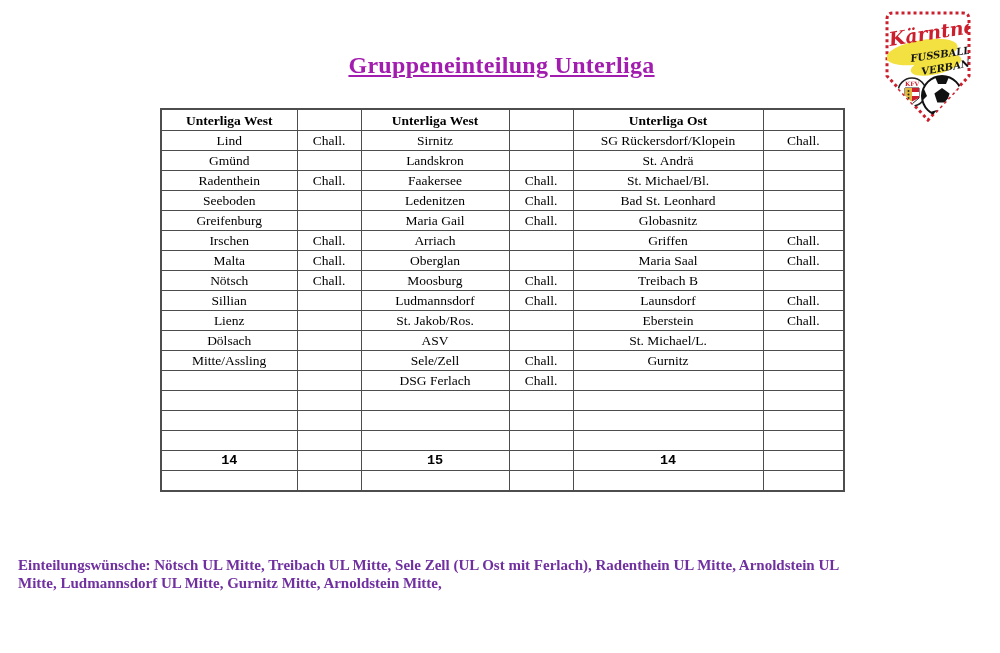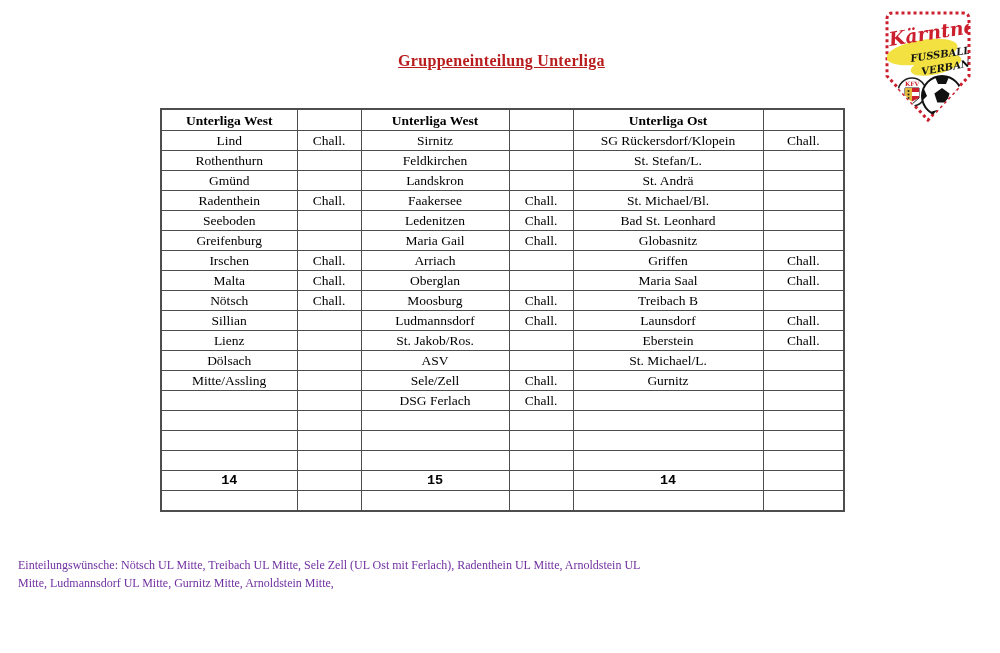--- a/index.html
+++ b/index.html
@@ -11,23 +11,23 @@
     font-family: "Liberation Serif", "DejaVu Serif", serif;
     overflow: hidden;
   }
   .title {
     position: absolute;
     top: 52px;
     left: 160px;
     width: 683px;
     margin: 0;
     text-align: center;
-    font-size: 16px;
+    font-size: 24px;
     font-weight: bold;
-    color: #b91c1c;
+    color: #a21caf;
     text-decoration: underline;
     letter-spacing: 0.3px;
   }
   .group-table {
     position: absolute;
     top: 108px;
     left: 160px;
     width: 683px;
     border-collapse: collapse;
     table-layout: fixed;
@@ -46,22 +46,22 @@
     overflow: hidden;
   }
   .group-table th { font-weight: bold; height: 20px; font-family: Liberation Serif, serif; }
   .group-table tr.totals td { font-weight: bold; font-family: Liberation Mono, monospace; }
   .note {
     position: absolute;
     top: 556px;
     left: 18px;
     width: 975px;
     margin: 0;
-    font-size: 12px;
-    font-weight: normal;
+    font-size: 15px;
+    font-weight: bold;
     color: #7030A0;
     line-height: 18px;
   }
   .logo {
     position: absolute;
     top: 8px;
     left: 878px;
     width: 100px;
     height: 118px;
   }
@@ -146,28 +146,20 @@
     <tbody>
         <tr>
           <td>Lind</td>
           <td>Chall.</td>
           <td>Sirnitz</td>
           <td></td>
           <td>SG Rückersdorf/Klopein</td>
           <td>Chall.</td>
         </tr>
         <tr>
-          <td>Rothenthurn</td>
-          <td></td>
-          <td>Feldkirchen</td>
-          <td></td>
-          <td>St. Stefan/L.</td>
-          <td></td>
-        </tr>
-        <tr>
           <td>Gmünd</td>
           <td></td>
           <td>Landskron</td>
           <td></td>
           <td>St. Andrä</td>
           <td></td>
         </tr>
         <tr>
           <td>Radenthein</td>
           <td>Chall.</td>

